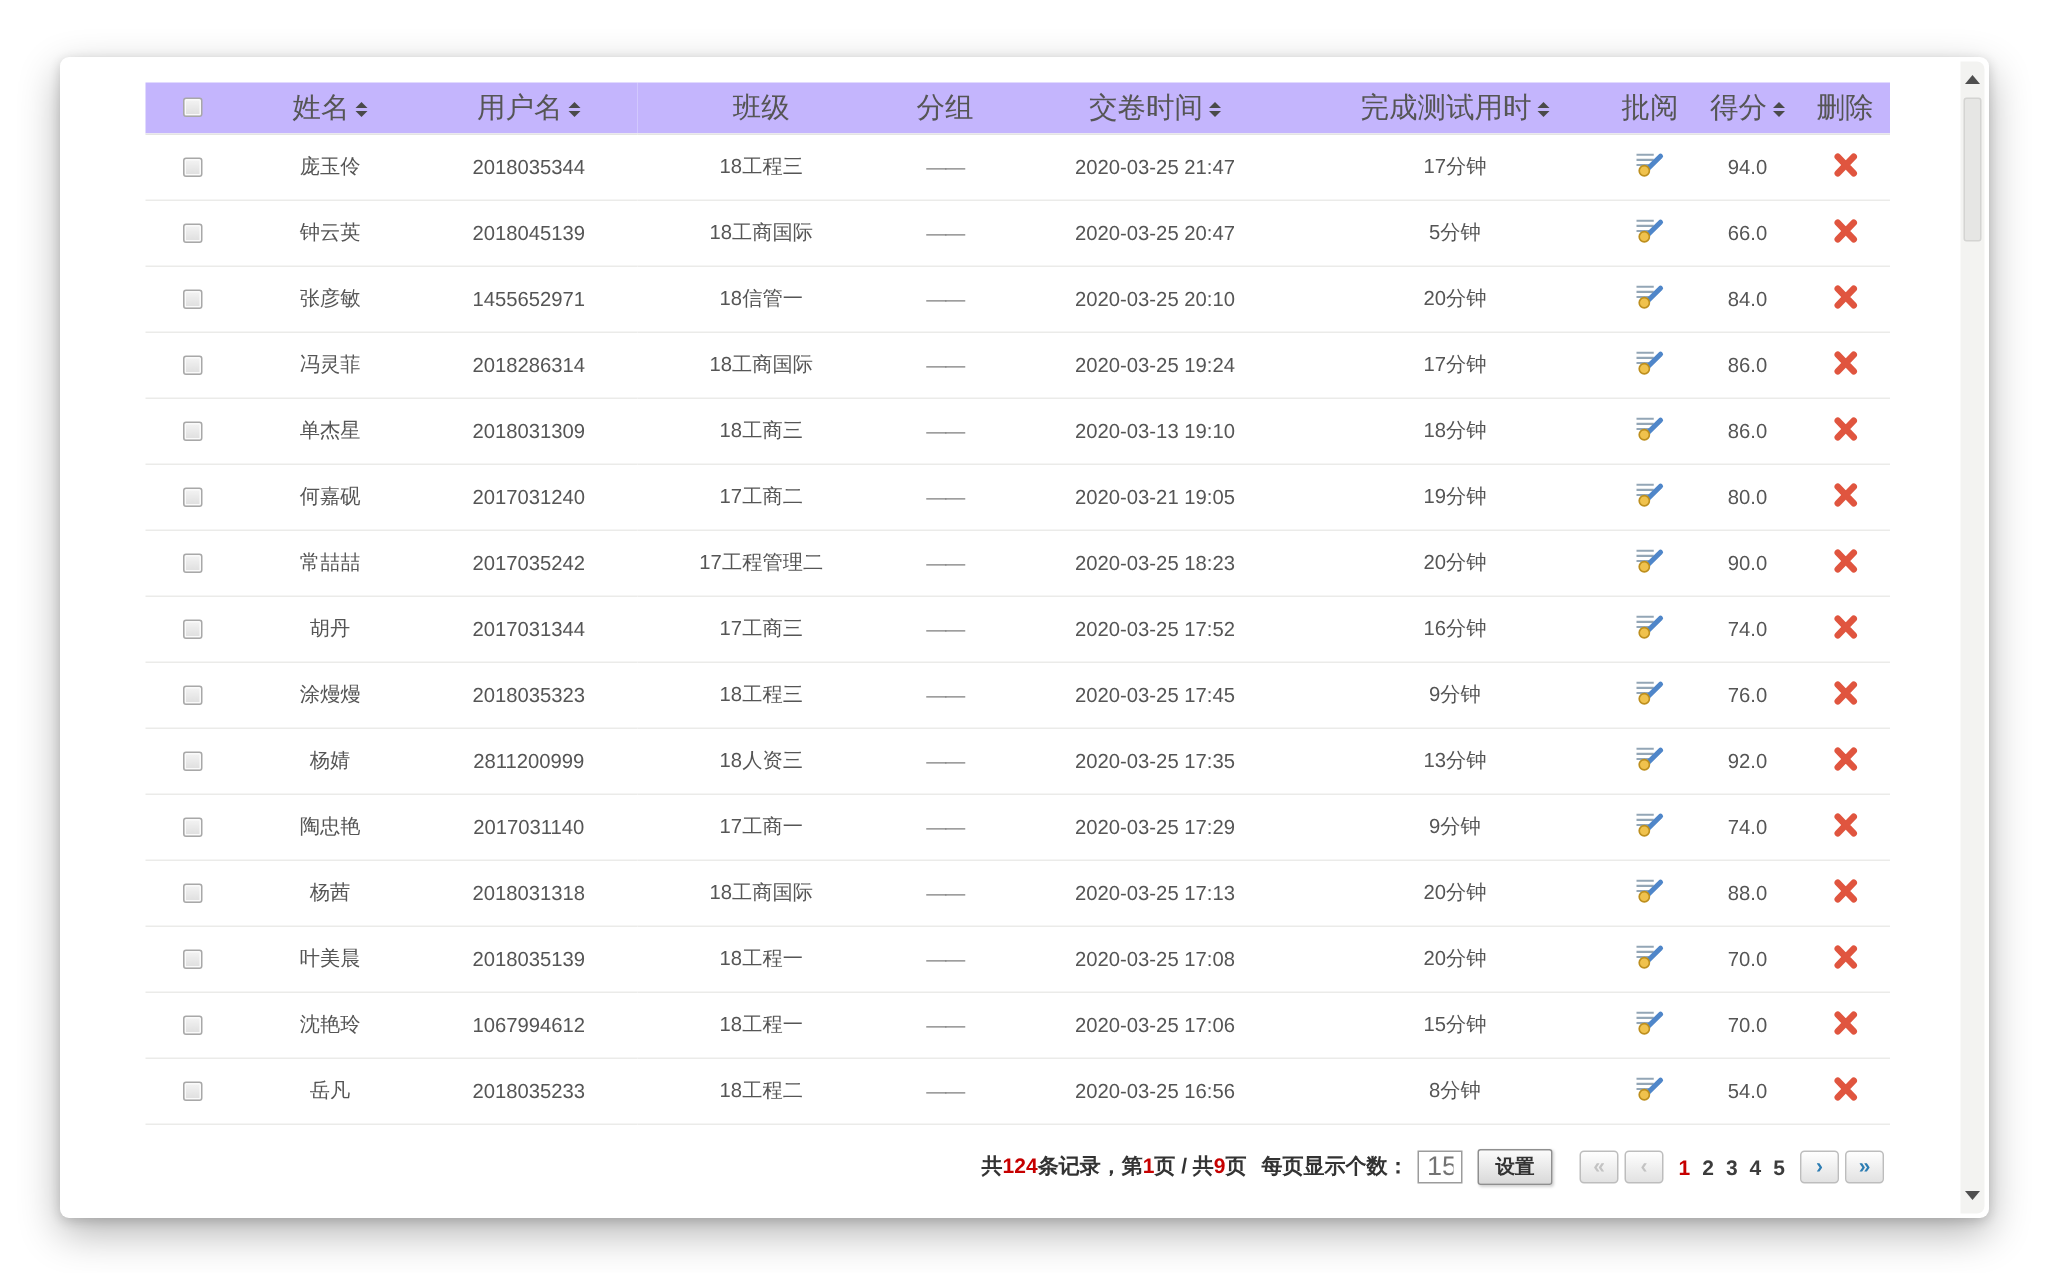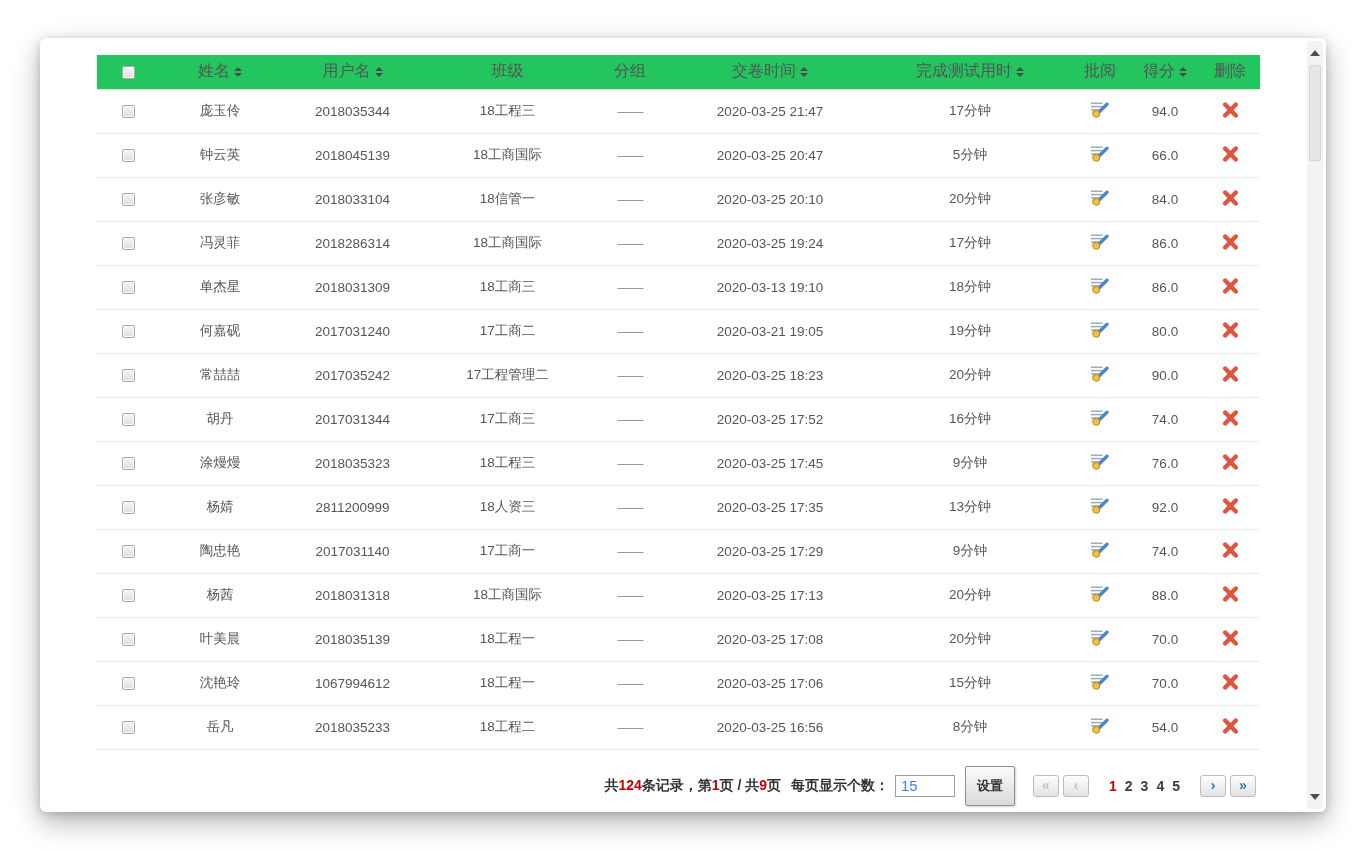--- a/index.html
+++ b/index.html
@@ -3,53 +3,53 @@
 <meta charset="utf-8">
 <style>
   * { margin:0; padding:0; box-sizing:border-box; }
   html,body { width:1366px; height:849px; background:#ffffff;
     font-family:"Liberation Sans","DejaVu Sans",sans-serif; }
   .card { position:relative; width:1286px; height:774px; margin:38px auto 0 auto;
     background:#fff; border-radius:6px;
     box-shadow:0 10px 28px rgba(0,0,0,.30), 0 2px 8px rgba(0,0,0,.16); }
   .table-wrap { position:absolute; left:57px; top:17px; width:1163px; }
   table { width:1163px; border-collapse:collapse; table-layout:fixed; }
-  thead th { background:#22c55e; height:34px; font-weight:400; font-size:16px;
+  thead th { background:#c4b5fd; height:34px; font-weight:400; font-size:19px;
     color:#555; text-align:center; vertical-align:middle; border-bottom:1px solid #e4e4e2; }
   tbody td { height:44px; text-align:center; vertical-align:middle; font-size:13.5px;
     color:#555; border-bottom:1px solid #ebebe9; background:#fff; }
   .dash { color:#8a8a8a; letter-spacing:-1px; }
   .checkbox { display:inline-block; width:13px; height:13px; border:1px solid #a8a8a8;
     border-radius:2px; background:linear-gradient(#f4f4f4,#dedede);
     box-shadow:inset 0 0 0 1px #fafafa; vertical-align:middle; cursor:pointer; }
   .sort { display:inline-block; vertical-align:middle; margin-left:4px; width:8px; }
   .sort i { display:block; width:0; height:0; border-left:4px solid transparent;
     border-right:4px solid transparent; }
   .sort .up { border-bottom:4.5px solid #4a4a4a; margin-bottom:2px; }
   .sort .down { border-top:4.5px solid #4a4a4a; }
   .icon-btn { display:inline-block; cursor:pointer; line-height:0; }
   
   .footer { display:flex; align-items:center; justify-content:flex-end;
     padding:16px 2px 0 0; font-size:14px; font-weight:bold; color:#333; }
   .footer .red { color:#c60000; }
   .psize-label { margin-left:10px; }
-  .psize-input { width:60px; height:22px; border:1px solid #9c9c9c; font-size:15px;
-    padding:1px 5px; margin:0 10px 0 6px; color:#3b82f6;
+  .psize-input { width:30px; height:22px; border:1px solid #9c9c9c; font-size:18px;
+    padding:1px 5px; margin:0 10px 0 6px; color:#737373;
     font-family:"Liberation Sans","DejaVu Sans",sans-serif; }
-  .btn-set { height:40px; padding:0 11px; border:1px solid #8f8f8f; border-radius:2px;
+  .btn-set { height:24px; padding:0 11px; border:1px solid #8f8f8f; border-radius:2px;
     background:linear-gradient(#fbfbfb,#d9d9d9); font-weight:bold; color:#333;
     font-size:13px; cursor:pointer; box-shadow:1px 1px 2px rgba(0,0,0,.18);
     font-family:"Liberation Sans","DejaVu Sans",sans-serif; }
   .pager { display:inline-flex; align-items:center; margin-left:16px; }
   .pg { width:26px; height:22px; border:1px solid #bdbdbd; border-radius:3px;
     background:linear-gradient(#fefefe,#e2e2e2); font-weight:bold; font-size:14px;
     line-height:19px; text-align:center; cursor:pointer; padding:0; margin:0 2px;
     color:#2d7db3; font-family:"Liberation Sans","DejaVu Sans",sans-serif; }
   .pg.disabled { color:#c3c3c3; }
-  .pages { margin:0 14px; white-space:nowrap; }
+  .pages { margin:0 4px; white-space:nowrap; }
   .pagenum { margin:0 4px; color:#3c3c3c; cursor:pointer; }
   .pagenum.current { color:#c60000; cursor:default; }
   
   .scrollbar { position:absolute; top:3px; right:3px; bottom:3px; width:16px;
     background:#f3f3f1; border-radius:0 5px 5px 0; cursor:pointer; }
   .sb-up, .sb-down { position:absolute; left:3px; width:0; height:0;
     border-left:5px solid transparent; border-right:5px solid transparent; }
   .sb-up { top:9px; border-bottom:6px solid #4f4f4f; }
   .sb-down { bottom:9px; border-top:6px solid #4f4f4f; }
   .sb-thumb { position:absolute; top:24px; left:2px; width:12px; height:96px;
@@ -164,21 +164,21 @@
       <span class="icon-btn">
         <svg width="17" height="16" viewBox="0 0 17 16">
           <path d="M3.2 2.5 L13.8 13.5 M13.8 2.5 L3.2 13.5" stroke="#e0553f" stroke-width="4.4" stroke-linecap="round"></path>
         </svg>
       </span>
     </td>
   </tr>
           <tr>
     <td><span class="checkbox"></span></td>
     <td>张彦敏</td>
-    <td>2018033104</td>
+    <td>1455652971</td>
     <td>18信管一</td>
     <td class="dash">——</td>
     <td>2020-03-25 20:10</td>
     <td>20分钟</td>
     <td>
       <span class="icon-btn">
         <svg width="20" height="17" viewBox="0 0 20 17">
           <g stroke="#93a6b6" stroke-width="1.4">
             <line x1="1" y1="2.2" x2="12.5" y2="2.2"></line>
             <line x1="1" y1="5.6" x2="12.5" y2="5.6"></line>

